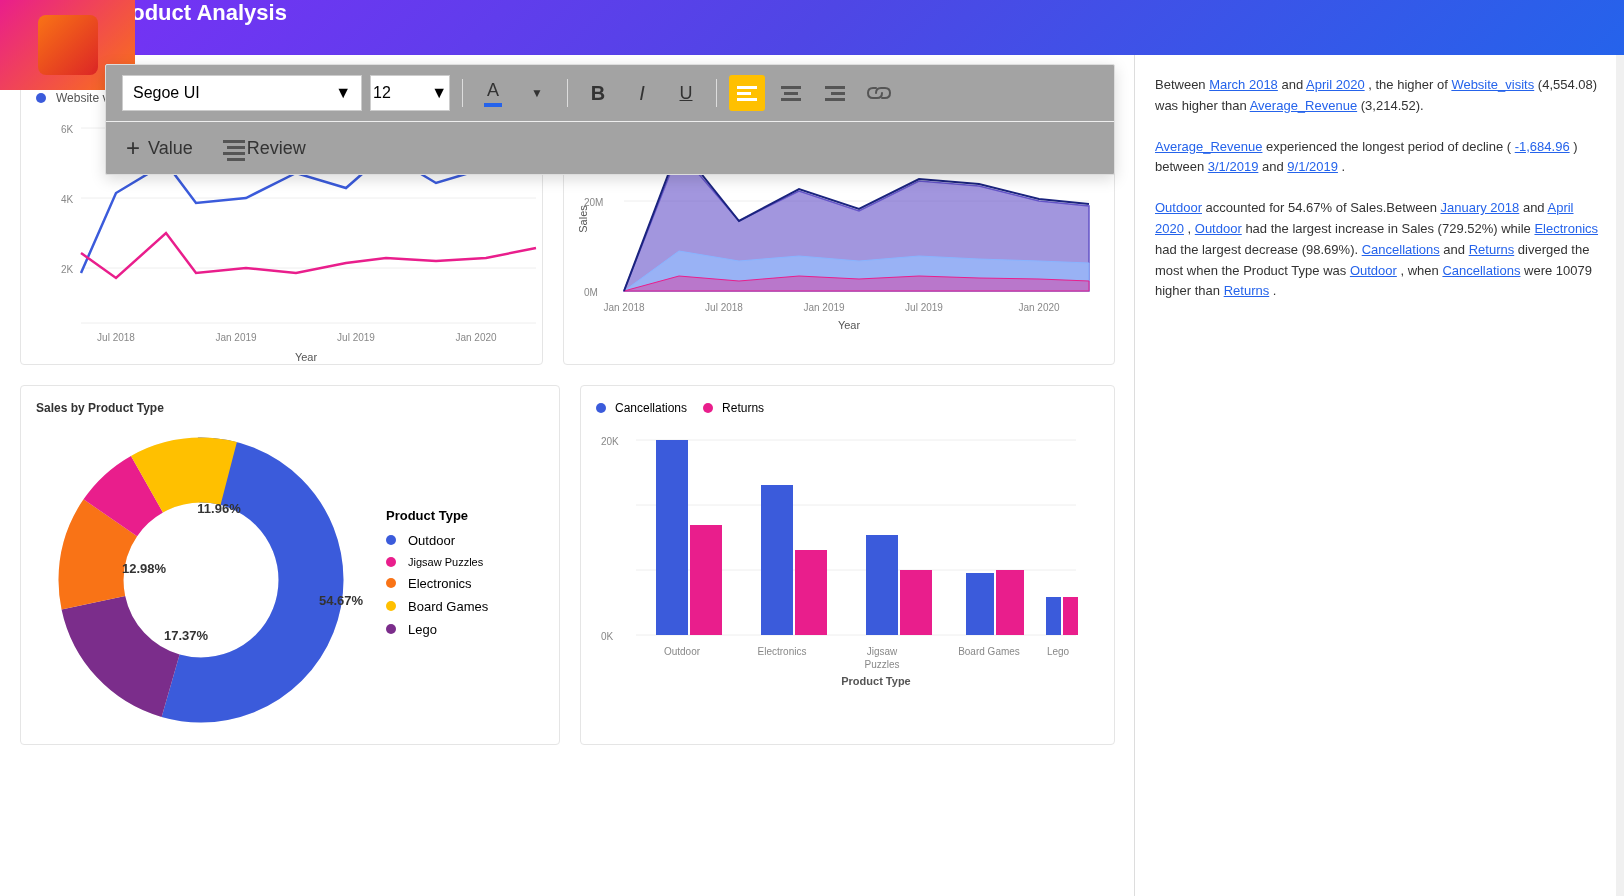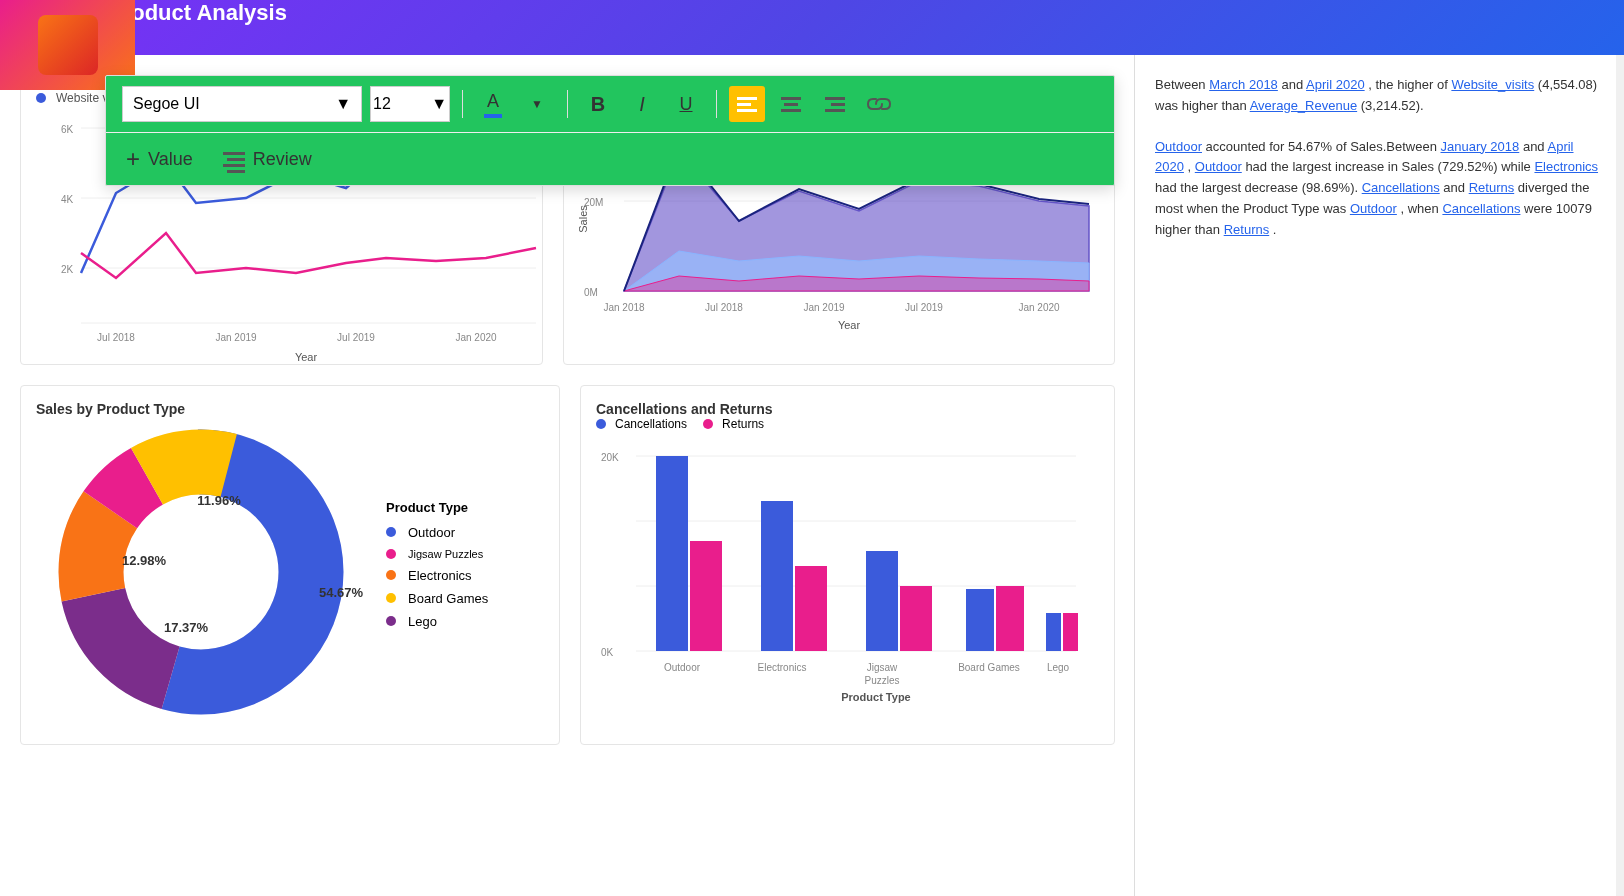--- a/index.html
+++ b/index.html
@@ -34,24 +34,24 @@
     }
     .logo-inner {
       width: 60px; height: 60px;
       background: linear-gradient(135deg, #f97316, #dc2626);
       border-radius: 8px;
     }
 
     
     .toolbar-popup {
       position: absolute;
-      top: 75px;
+      top: 64px;
       left: 105px;
       width: 1010px;
-      background: #22c55e;
+      background: #a3a3a3;
       border: 1px solid #ddd;
       box-shadow: 0 4px 15px rgba(0,0,0,0.15);
       z-index: 100;
       border-radius: 2px;
     }
     .toolbar-row1 {
       display: flex;
       align-items: center;
       padding: 10px 16px;
       border-bottom: 1px solid #eee;
@@ -104,21 +104,21 @@
       align-items: center;
       padding: 12px 20px;
       gap: 30px;
     }
     .add-value-btn {
       display: flex; align-items: center; gap: 8px;
       font-size: 18px; cursor: pointer; color: #333;
     }
     .add-value-btn .plus { font-size: 24px; font-weight: 300; }
     .review-btn {
-      display: flex; align-items: flex-end; gap: 8px;
+      display: flex; align-items: flex-start; gap: 2px;
       font-size: 18px; cursor: pointer; color: #333;
     }
 
     
     .main-content {
       position: absolute;
       top: 55px;
       left: 0;
       right: 0;
       bottom: 0;
@@ -144,23 +144,24 @@
 
     
     .chart-box {
       background: white;
       border: 1px solid #e5e5e5;
       border-radius: 4px;
       padding: 15px;
       position: relative;
     }
     .chart-title {
-      font-size: 14px;
+      font-size: 12px;
       font-weight: 600;
       color: #333;
+      margin-bottom: 10px;
     }
     .legend-dot {
       display: inline-block;
       width: 10px; height: 10px;
       border-radius: 50%;
       margin-right: 4px;
     }
 
     
     .line-chart-container {
@@ -469,21 +470,20 @@
               <div style="display:flex;align-items:center;gap:8px;">
                 <span class="legend-dot" style="background:#7b2d8b;"></span>
                 <span style="font-size:13px;">Lego</span>
               </div>
             </div>
           </div>
         </div>
       </div>
 
       <div class="chart-box bar-chart-box">
-        <div class="chart-title">Cancellations and Returns</div>
         
         <div style="display:flex;gap:16px;margin-bottom:10px;">
           <div style="display:flex;align-items:center;gap:5px;">
             <span class="legend-dot" style="background:#3b5bdb;"></span>
             <span style="font-size:12px;">Cancellations</span>
           </div>
           <div style="display:flex;align-items:center;gap:5px;">
             <span class="legend-dot" style="background:#e91e8c;"></span>
             <span style="font-size:12px;">Returns</span>
           </div>
@@ -537,20 +537,30 @@
       <a>March 2018</a>
       <span> and </span>
       <a>April 2020</a>
       <span>, the higher of </span>
       <a>Website_visits</a>
       <span> (4,554.08) was higher than </span>
       <a>Average_Revenue</a>
       <span> (3,214.52).</span>
     </p>
 
+    <p>
+      <a>Average_Revenue</a>
+      <span> experienced the longest period of decline (</span>
+      <a>-1,684.96</a>
+      <span>) between </span>
+      <a>3/1/2019</a>
+      <span> and </span>
+      <a>9/1/2019</a>
+      <span>.</span>
+    </p>
 
     <p>
       <a>Outdoor</a>
       <span> accounted for 54.67% of Sales.Between </span>
       <a>January 2018</a>
       <span> and </span>
       <a>April 2020</a>
       <span>, </span>
       <a>Outdoor</a>
       <span> had the largest increase in Sales (729.52%) while </span>

